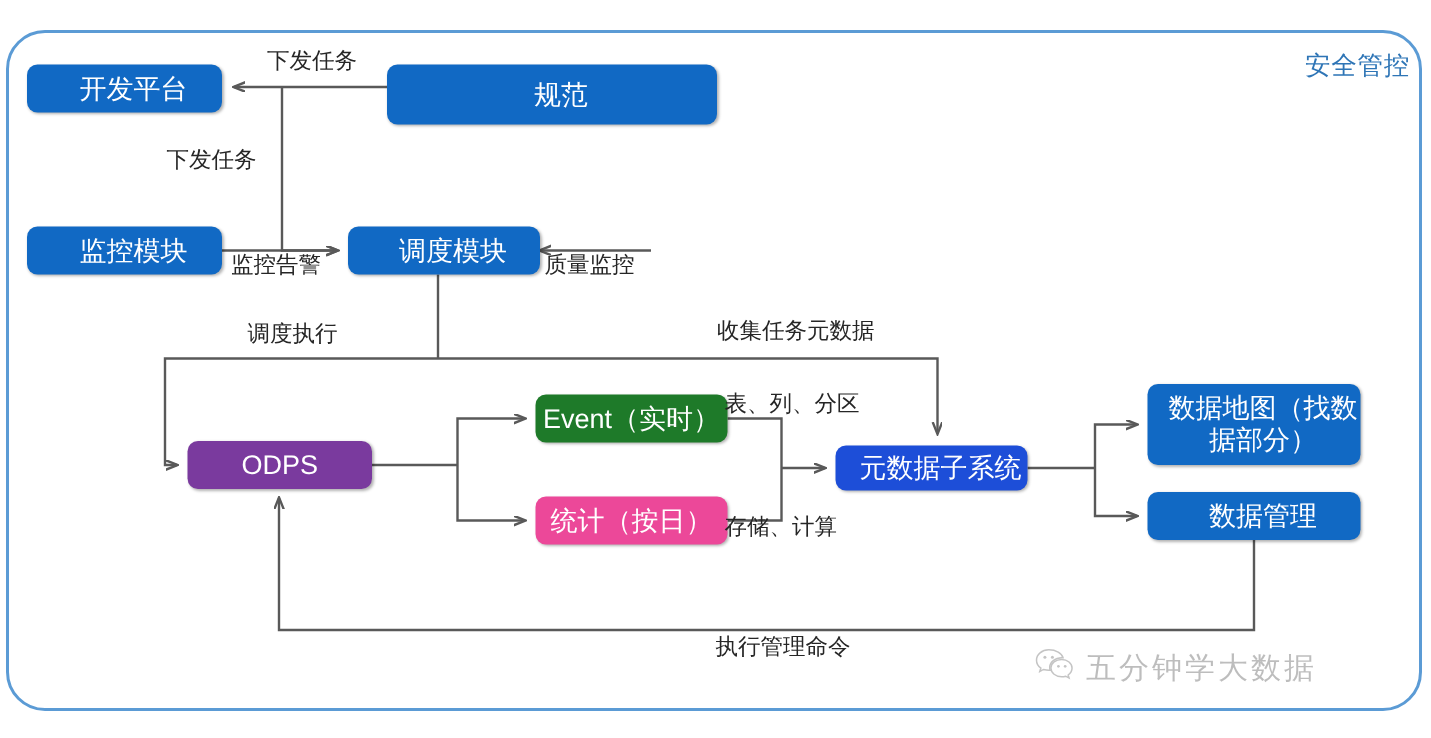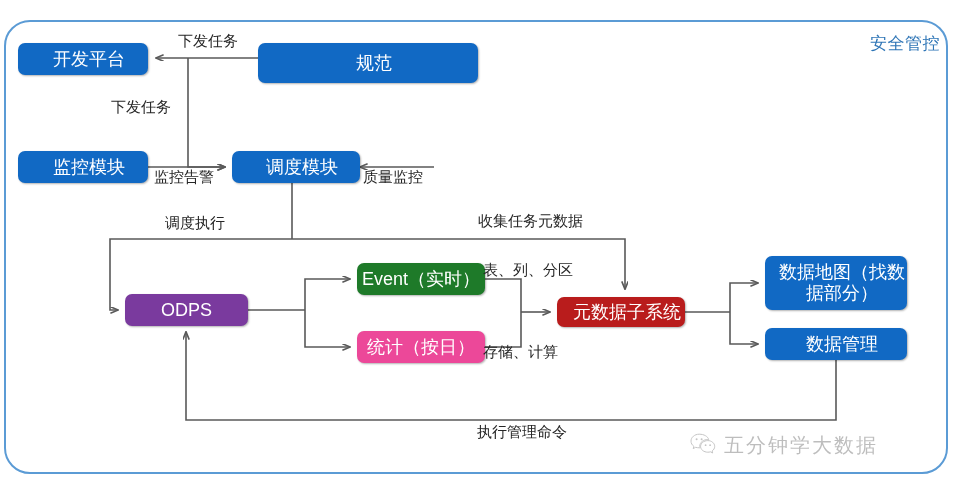--- a/index.html
+++ b/index.html
@@ -89,21 +89,21 @@
 
   <div class="node blue" style="left: 232px; top: 151px; width: 128px; height: 32px; background: rgb(17, 105, 196);">调度模块</div>
 
 
   <div class="node purple" style="left: 125px; top: 294px; width: 123px; height: 32px; background: rgb(122, 58, 158);">ODPS</div>
 
   <div class="node green" style="left: 357px; top: 263px; width: 128px; height: 32px; background: rgb(30, 122, 41);">Event（实时）</div>
 
   <div class="node green" style="left: 357px; top: 331px; width: 128px; height: 32px; background: #ec4899;">统计（按日）</div>
 
-  <div class="node blue" style="left: 557px; top: 297px; width: 128px; height: 30px; background: #b91c1c;">元数据子系统</div>
+  <div class="node blue" style="left: 557px; top: 297px; width: 128px; height: 30px; background: #1d4ed8;">元数据子系统</div>
 
   <div class="node blue" style="left: 765px; top: 256px; width: 142px; height: 54px; background: rgb(17, 105, 196);">数据地图（找数
 据部分）</div>
 
   <div class="node blue" style="left: 765px; top: 328px; width: 142px; height: 32px; background: rgb(17, 105, 196);">数据管理</div>
 
   <div class="elabel" style="left:178px;top:33px;">下发任务</div>
 
   <div class="elabel" style="left:111px;top:99px;">下发任务</div>
 

